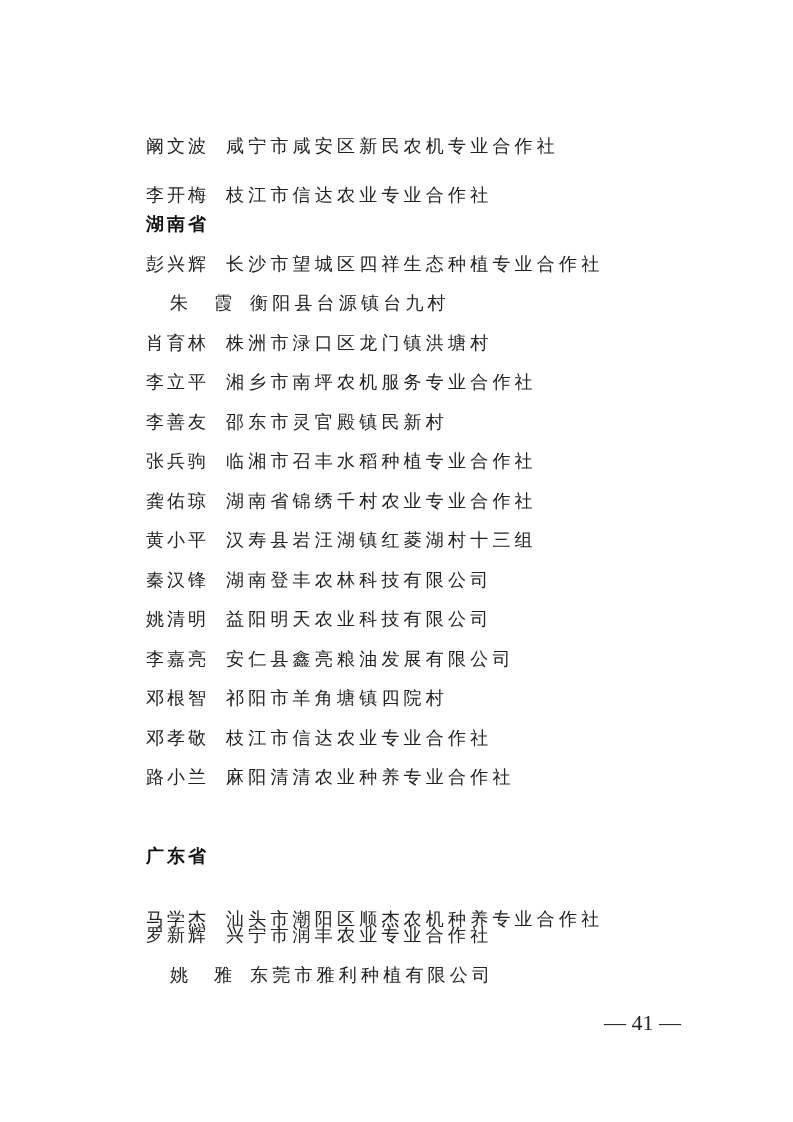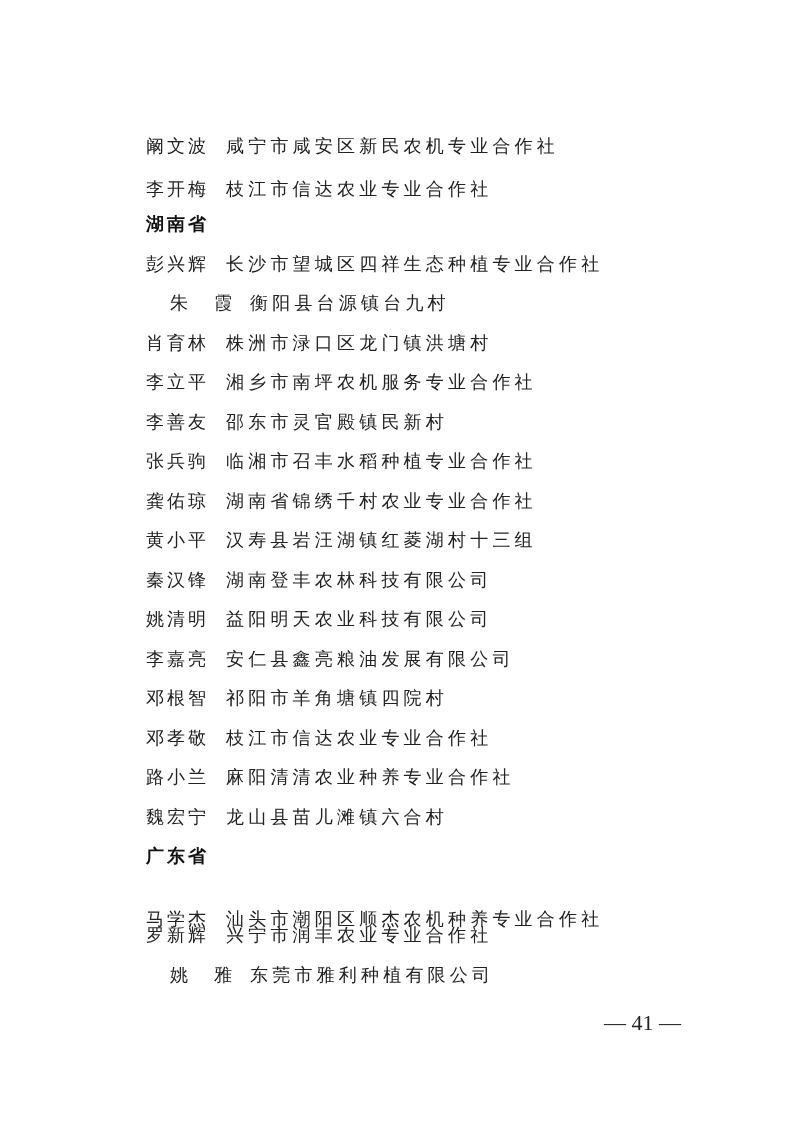--- a/index.html
+++ b/index.html
@@ -61,21 +61,21 @@
   </style>
 </head>
 <body>
 
 <div class="page">
 
   <div class="entry" style="top:131px">
     <span class="name">阚文波</span><span class="org">咸宁市咸安区新民农机专业合作社</span>
   </div>
 
-  <div class="entry" style="top:174px">
+  <div class="entry" style="top:180px">
     <span class="name">李开梅</span><span class="org">枝江市信达农业专业合作社</span>
   </div>
 
   <div class="heading" style="top:209px">湖南省</div>
 
   <div class="entry" style="top:249px">
     <span class="name">彭兴辉</span><span class="org">长沙市望城区四祥生态种植专业合作社</span>
   </div>
 
   <div class="entry" style="top:288px">
@@ -123,23 +123,20 @@
   </div>
 
   <div class="entry" style="top:723px">
     <span class="name">邓孝敬</span><span class="org">枝江市信达农业专业合作社</span>
   </div>
 
   <div class="entry" style="top:762px">
     <span class="name">路小兰</span><span class="org">麻阳清清农业种养专业合作社</span>
   </div>
 
-  <div class="entry" style="top:802px">
-    <span class="name">魏宏宁</span><span class="org">龙山县苗儿滩镇六合村</span>
-  </div>
 
   <div class="heading" style="top:841px">广东省</div>
 
   <div class="entry" style="top:904px">
     <span class="name">马学杰</span><span class="org">汕头市潮阳区顺杰农机种养专业合作社</span>
   </div>
 
   <div class="entry" style="top:920px">
     <span class="name">罗新辉</span><span class="org">兴宁市润丰农业专业合作社</span>
   </div>

